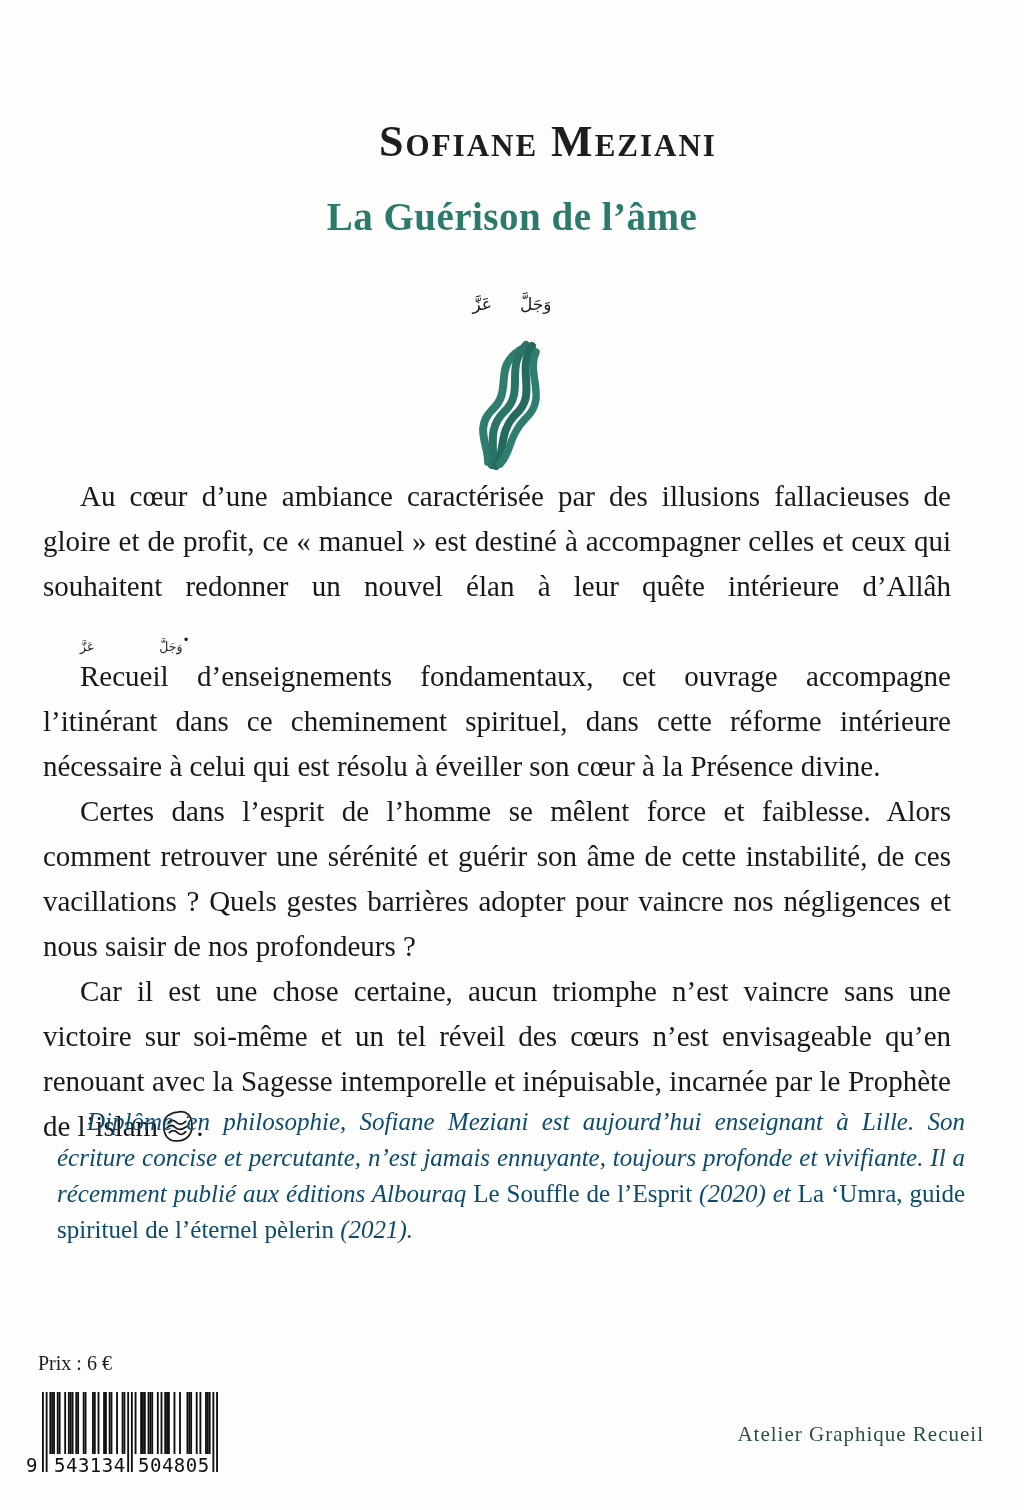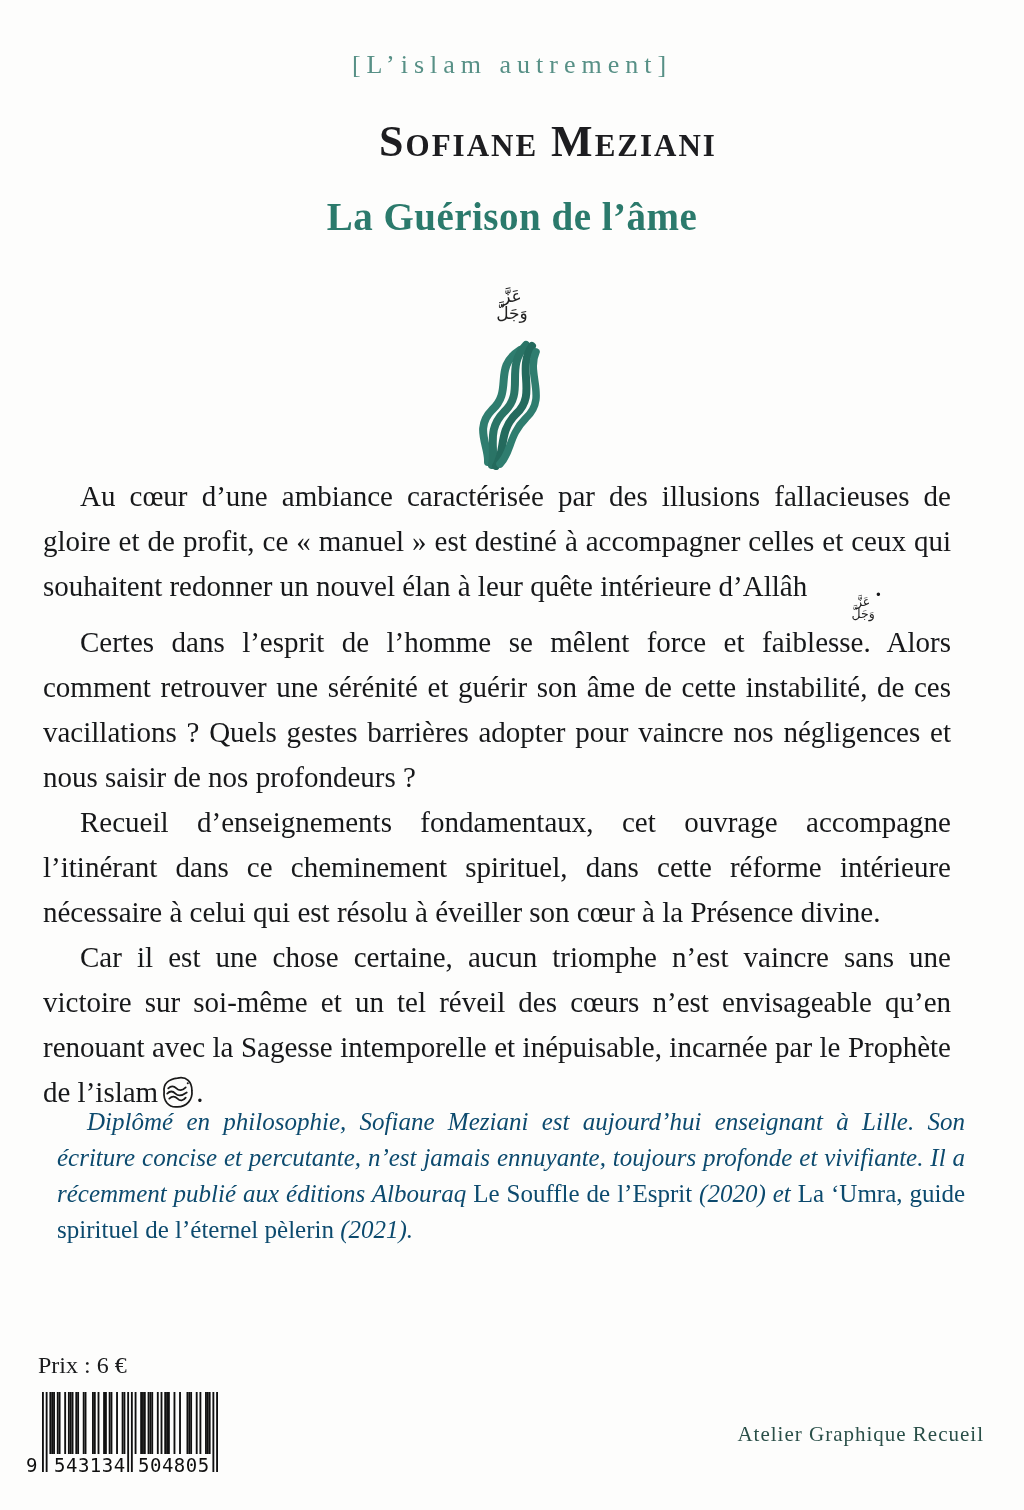--- a/index.html
+++ b/index.html
@@ -18,58 +18,57 @@
   }
   .title{
     position:absolute;top:194px;left:0;width:100%;text-align:center;margin:0;
     font-size:39px;font-weight:bold;color:#2b7a6c;letter-spacing:0.5px;
   }
   .subtitle{
     position:absolute;top:276px;left:0;width:100%;text-align:center;
     font-size:37px;color:#141416;
   }
   .honorific{
-    display:inline-flex;flex-direction:column;align-items:center;
-    line-height:0.95;font-family:"DejaVu Sans",sans-serif;color:#222;
+    display:inline-flex;align-items:center;
+    line-height:0.95;font-family:"DejaVu Sans",sans-serif;color:#222;gap:28px;
   }
   .subtitle .honorific{font-size:17px;vertical-align:middle;transform:translateY(3px);}
   .blurb .honorific{font-size:12.5px;vertical-align:-10px;}
   .flame{position:absolute;top:340px;left:50%;transform:translateX(-50%);}
   .blurb{
     position:absolute;top:474px;left:43px;width:908px;
     font-size:29px;line-height:45px;text-align:justify;color:#17181a;
   }
   .blurb p{margin:0;text-indent:37px;}
   .seal{vertical-align:-9px;margin-left:2px;}
   .bio{
     position:absolute;top:1104px;left:57px;width:908px;
     font-size:25px;line-height:36px;text-align:justify;text-indent:30px;color:#0c4a6e;
   }
   .bio .it{font-style:italic;}
   .bio .rm{font-style:normal;}
-  .price{position:absolute;left:38px;top:1352px;font-size:24px;color:#1b1c1e;}
+  .price{position:absolute;left:38px;top:1352px;font-size:20px;color:#1b1c1e;}
   .barcode{position:absolute;left:26px;top:1392px;width:210px;height:92px;}
   .bars{position:absolute;left:16px;top:0;fill:#101010;}
   .bc-digits span{
     position:absolute;top:62px;font-family:"DejaVu Sans Mono",monospace;
     font-size:19px;color:#101010;
   }
   .d0{left:0;}
   .d1{left:28px;letter-spacing:0.5px;}
   .d2{left:112px;letter-spacing:0.5px;}
   .imprint{position:absolute;right:40px;top:1418px;text-align:right;}
   .website{font-size:28px;letter-spacing:4px;color:#2f3f3e;}
   .studio{font-size:21px;letter-spacing:1px;color:#2a4f48;margin-top:4px;}
 </style>
 </head>
 <body>
 
 <div class="page">
 
-  <div class="collection">[L’islam autrement]</div>
 
   <div class="author">Sofiane Meziani</div>
 
   <h1 class="title">La Guérison de l’âme</h1>
 
   <div class="subtitle"><span class="honorific">
         <span>عَزَّ</span>
         <span>وَجَلَّ</span>
       </span></div>
 
@@ -78,22 +77,22 @@
     <path d="M64,5 C42,28 64,52 42,72 C24,90 34,108 30,125" stroke="#2a7466" stroke-width="8"></path>
     <path d="M70,6 C54,30 76,54 54,74 C36,92 44,110 34,126" stroke="#246a5d" stroke-width="8"></path>
     <path d="M74,12 C64,34 86,58 64,78 C46,96 50,112 38,124" stroke="#2f7d6f" stroke-width="7.5"></path>
   </svg>
 
   <div class="blurb">
     <p><span>Au cœur d’une ambiance caractérisée par des illusions fallacieuses de gloire et de profit, ce « manuel » est destiné à accompagner celles et ceux qui souhaitent redonner un nouvel élan à leur quête intérieure d’Allâh </span><span class="honorific">
           <span>عَزَّ</span>
           <span>وَجَلَّ</span>
         </span><span>.</span></p>
+    <p><span>Recueil d’enseignements fondamentaux, cet ouvrage accompagne l’itinérant dans ce cheminement spirituel, dans cette réforme intérieure nécessaire à celui qui est résolu à éveiller son cœur à la Présence divine.</span></p>
     <p><span>Certes dans l’esprit de l’homme se mêlent force et faiblesse. Alors comment retrouver une sérénité et guérir son âme de cette instabilité, de ces vacillations ? Quels gestes barrières adopter pour vaincre nos négligences et nous saisir de nos profondeurs ?</span></p>
-    <p><span>Recueil d’enseignements fondamentaux, cet ouvrage accompagne l’itinérant dans ce cheminement spirituel, dans cette réforme intérieure nécessaire à celui qui est résolu à éveiller son cœur à la Présence divine.</span></p>
     <p><span>Car il est une chose certaine, aucun triomphe n’est vaincre sans une victoire sur soi-même et un tel réveil des cœurs n’est envisageable qu’en renouant avec la Sagesse intemporelle et inépuisable, incarnée par le Prophète de l’islam</span><svg class="seal" width="36" height="36" viewBox="0 0 35 35">
           <g stroke="#1a1a1a" stroke-width="1.7" fill="none" stroke-linecap="round">
             <path d="M17,3 C26,1 31,7 31,15 C32,24 26,31 17,31 C8,32 3,25 4,16 C3,8 9,4 17,3 Z"></path>
             <path d="M8,13 Q12,9 16,13 T25,12"></path>
             <path d="M7,18 Q11,14 15,18 T26,17"></path>
             <path d="M9,23 Q13,19 17,23 T25,22"></path>
           </g>
           <circle cx="27" cy="8" r="1" fill="#1a1a1a"></circle>
         </svg><span>.</span></p>
   </div>

